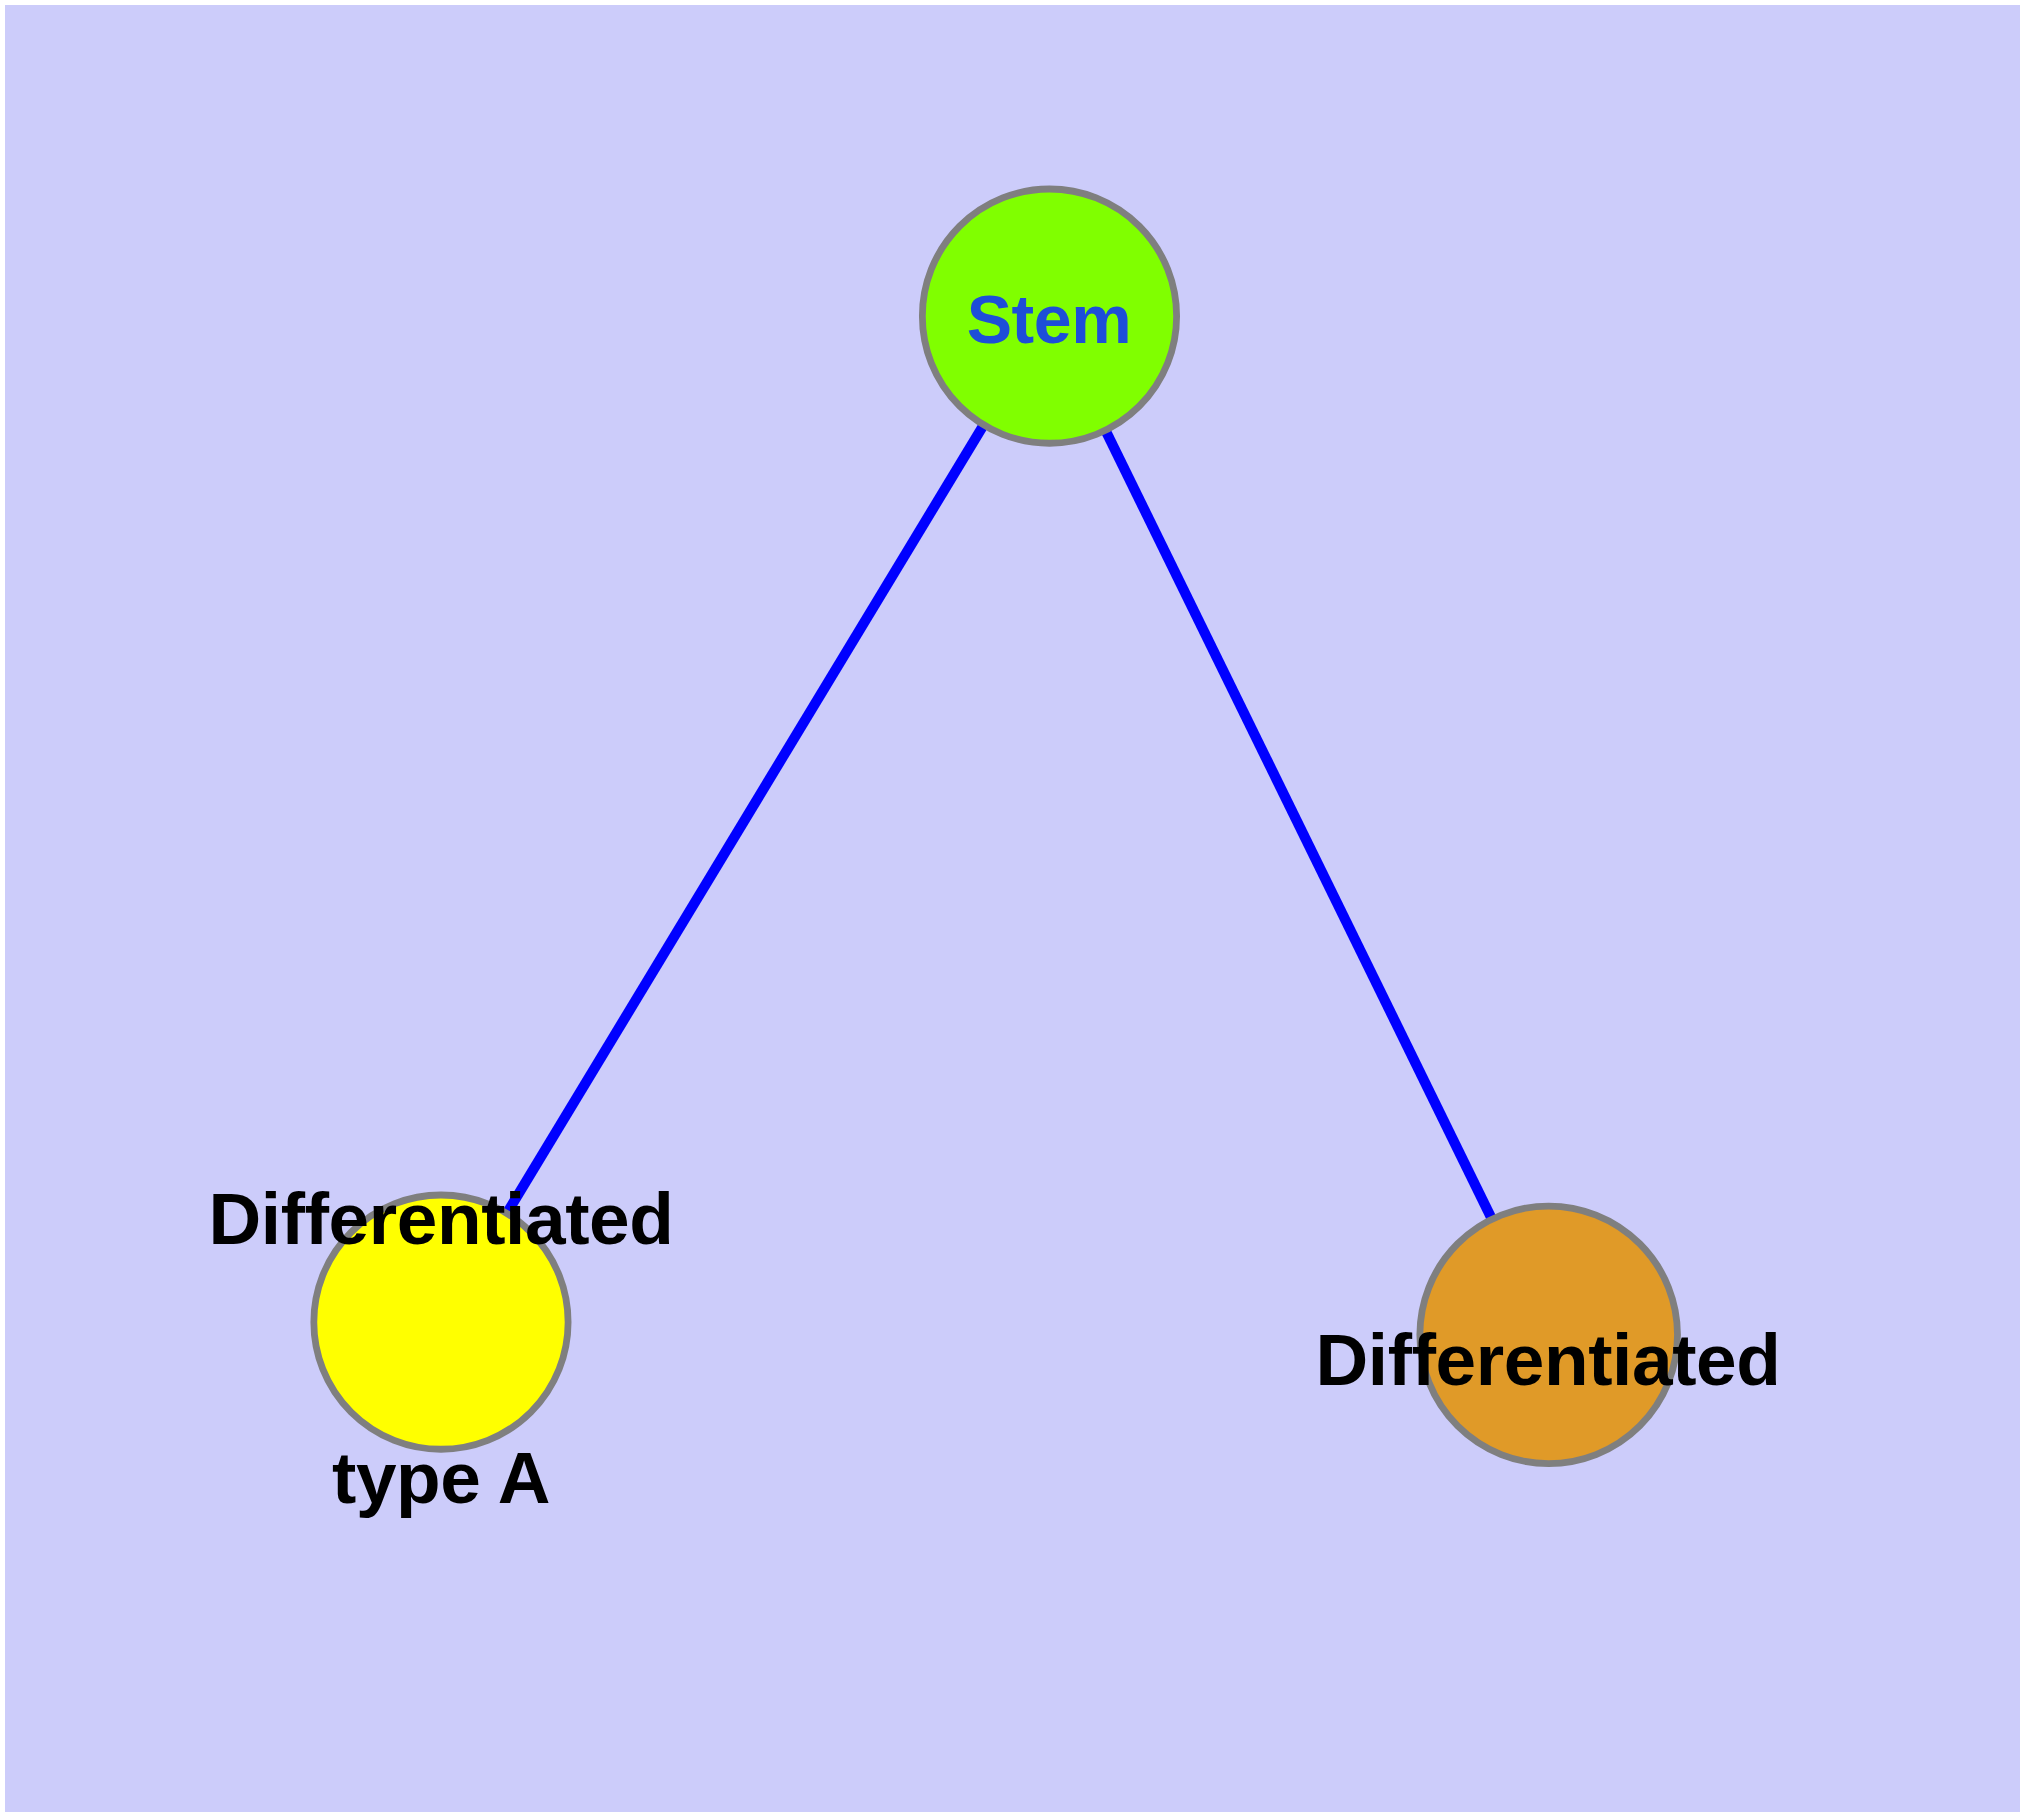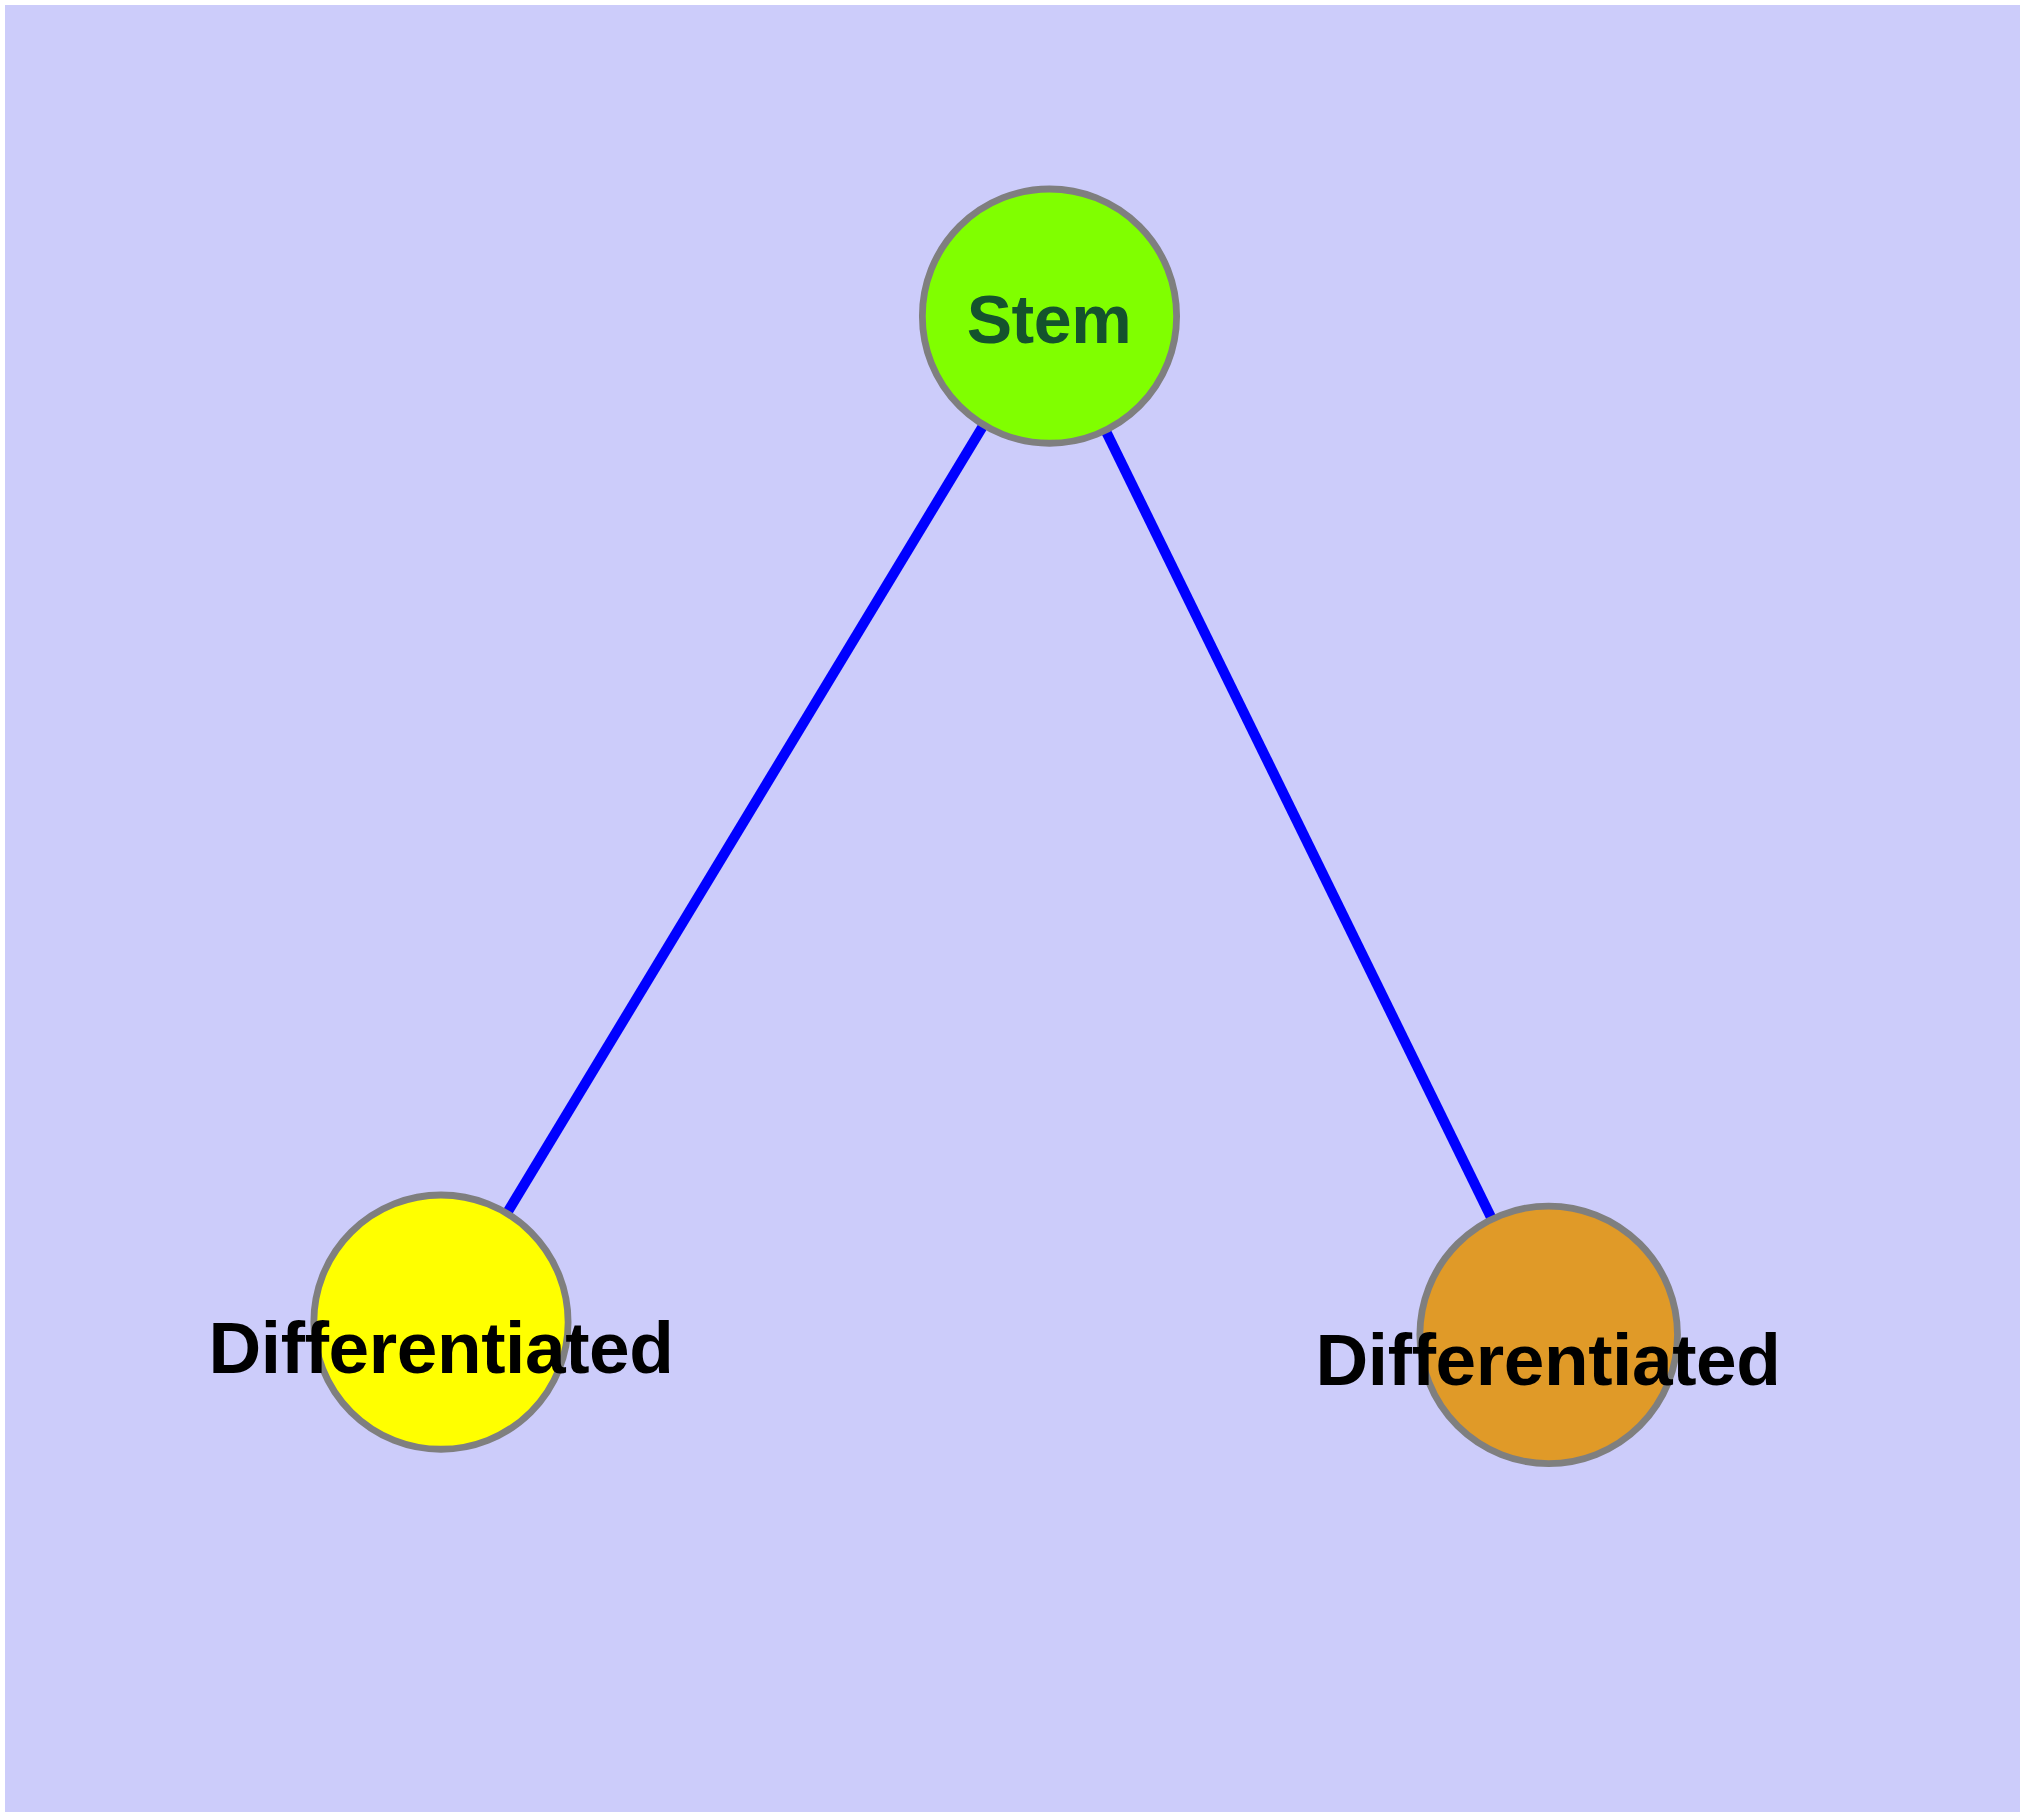--- a/index.html
+++ b/index.html
@@ -72,24 +72,25 @@
       <line x1="1304.0040944542716" y1="507.69765965031314" x2="1760.1158509530048" y2="1438.5063715543492" stroke="#0000ff" stroke-width="12" stroke-linecap="butt"></line>
     </g>
 
     <g>
       <circle cx="1238" cy="373" r="150" fill="#80ff00" stroke="#7f7f7f" stroke-width="8"></circle>
       <circle cx="520" cy="1560" r="150" fill="#ffff00" stroke="#7f7f7f" stroke-width="8"></circle>
       <circle cx="1827" cy="1575" r="152" fill="#e09a28" stroke="#7f7f7f" stroke-width="8"></circle>
     </g>
   </svg>
 
-  <div class="node-label" id="label-stem" style="left: 1049px; font-size: 68px; color: #14532d; top: 319px;">Stem</div>
+  <div class="node-label" id="label-stem" style="left: 1049px; font-size: 68px; color: #1d4ed8; top: 319px;">Stem</div>
 
   <div class="node-label" id="label-diff-a" style="left: 441px; font-size: 73px; color: rgb(0, 0, 0); top: 1348px;">
     <div>Differentiated</div>
+    <div>type A</div>
   </div>
 
   <div class="node-label" id="label-diff-b" style="left: 1548px; font-size: 73px; color: rgb(0, 0, 0); top: 1360px;">
     <div>Differentiated</div>
   </div>
 
 </div>
 
 
 </body></html>

